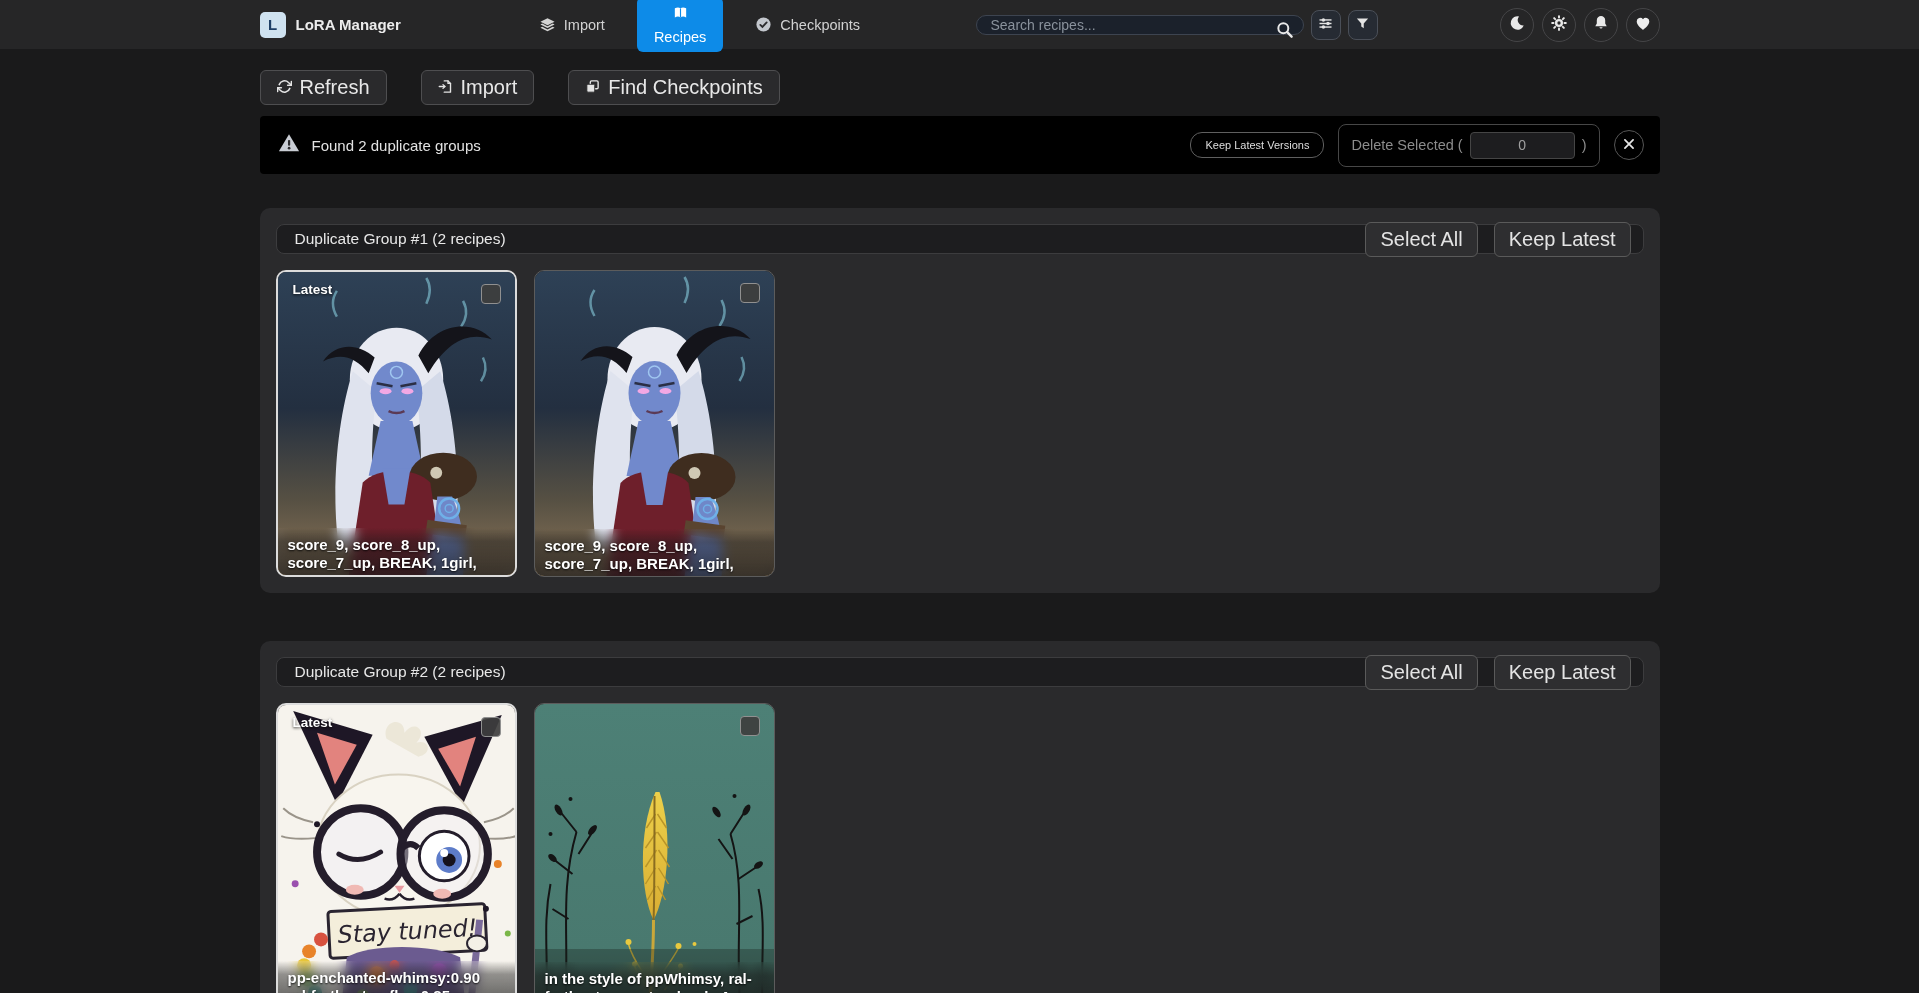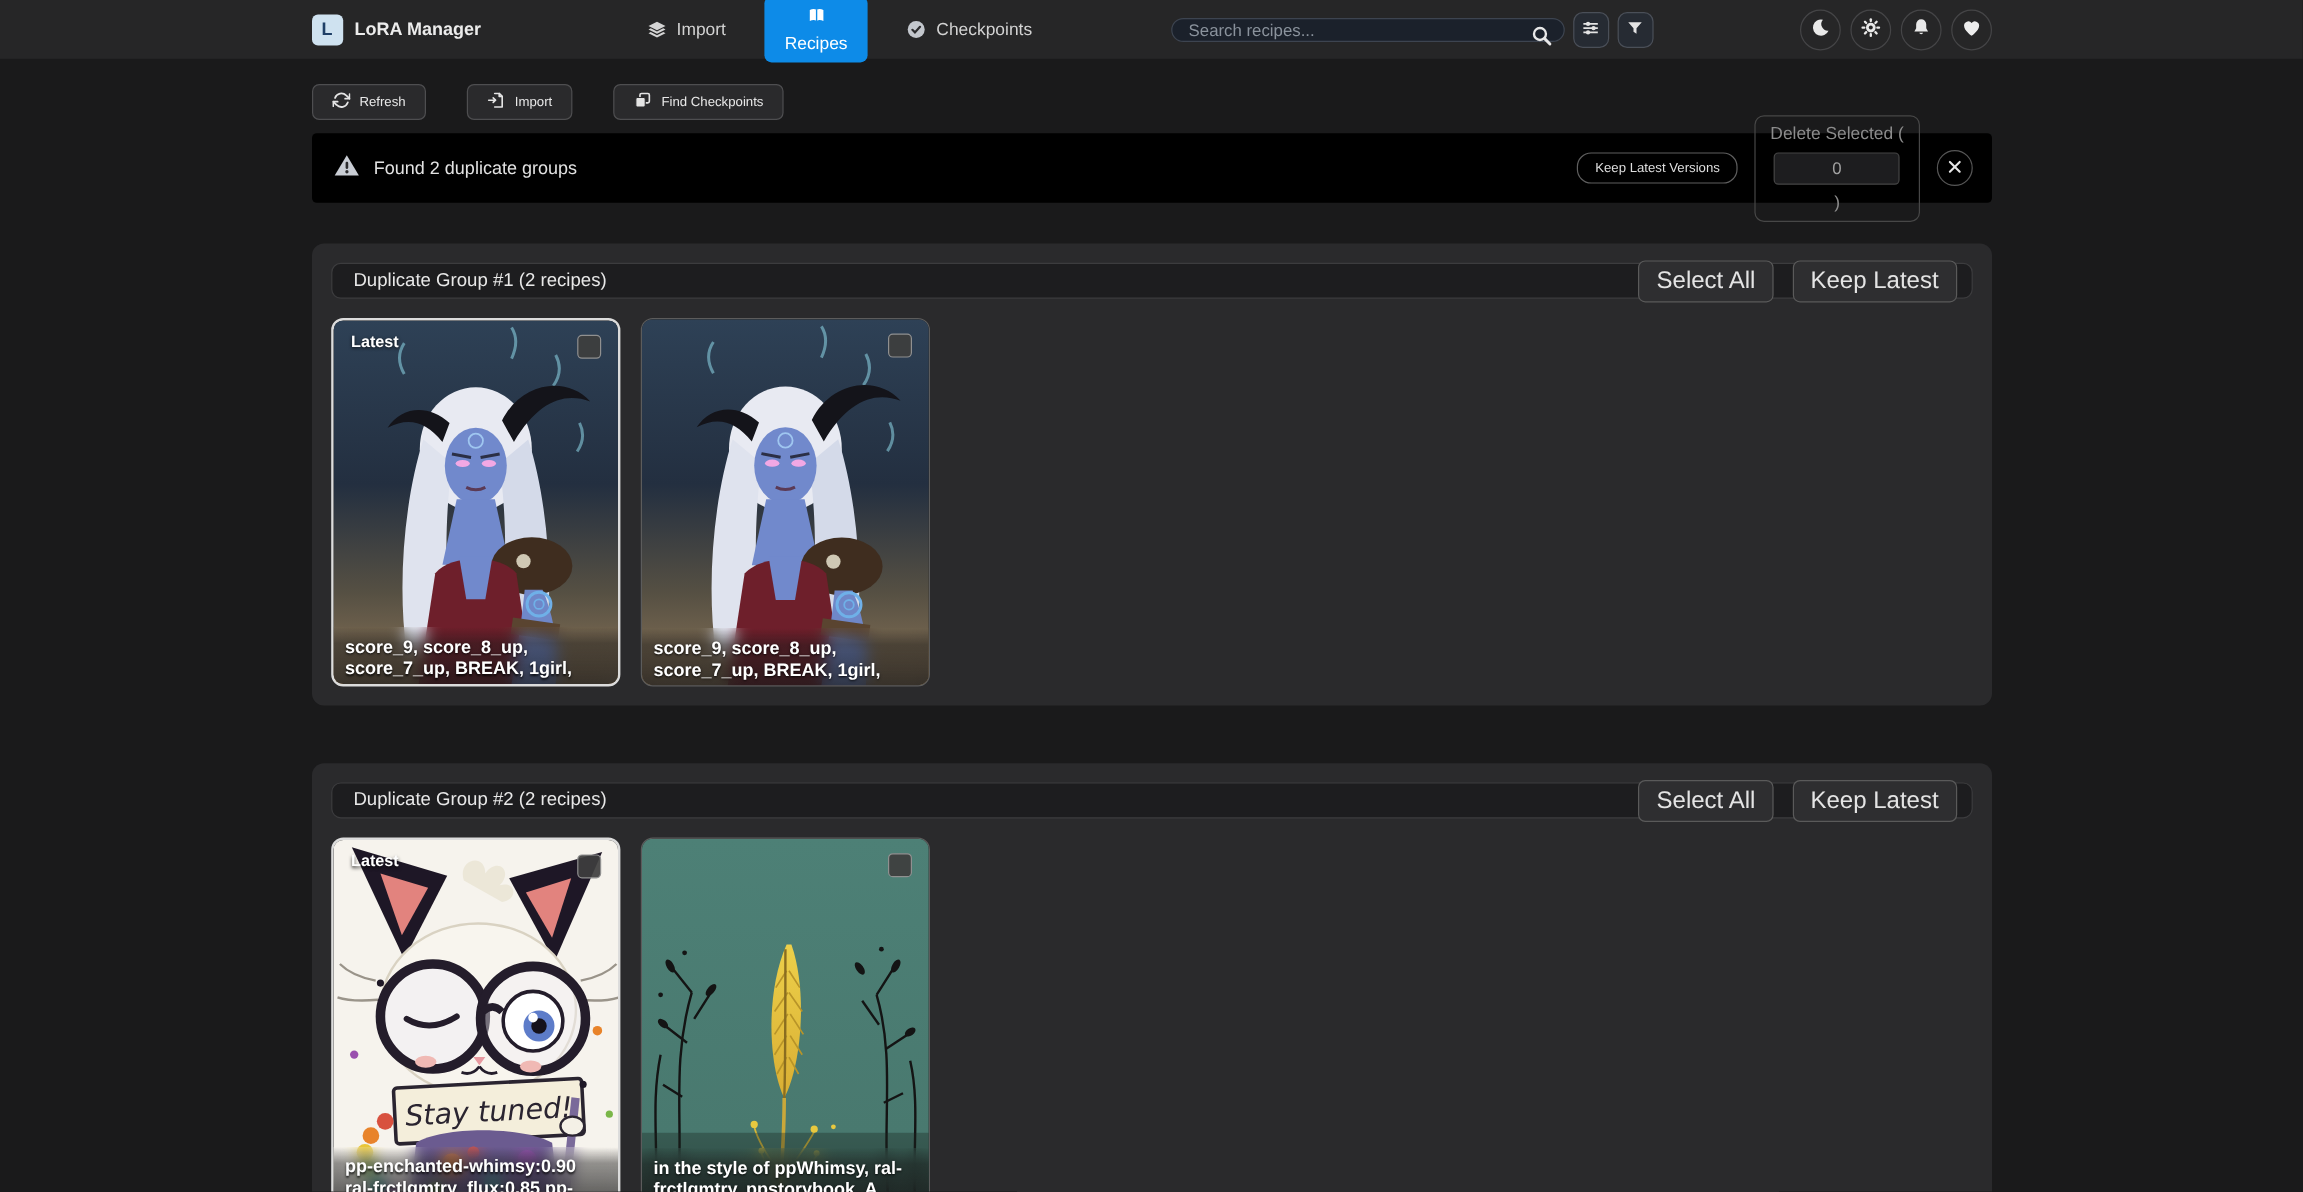--- a/index.html
+++ b/index.html
@@ -22,27 +22,27 @@
   .search-wrap { position:relative; }
   .search-input { width:328px; height:20px; background:#1b212b; border:1px solid #3d4450; border-radius:16px; color:#cfd4da; font-size:14px; padding:0 36px 0 14px; outline:none; }
   .search-input::placeholder { color:#8a929c; }
   .search-icon-btn { position:absolute; right:10px; top:5px; background:none; border:none; cursor:pointer; }
   .sq-btn { width:30px; height:30px; background:#262b33; border:1px solid #4a4f58; border-radius:8px; display:flex; align-items:center; justify-content:center; cursor:pointer; }
   .icon-cluster { display:flex; align-items:center; gap:8px; margin-left:122px; }
   .round-btn { width:34px; height:34px; border-radius:50%; background:transparent; border:1px solid #454547; display:flex; align-items:center; justify-content:center; cursor:pointer; }
   
   main { width:1400px; margin:0 auto; padding-top:21px; }
   .toolbar { display:flex; gap:34px; margin-bottom:11px; }
-  .tb-btn { display:flex; align-items:center; gap:8px; background:#2a2a2c; border:1px solid #4e4e50; color:#e8e8e8; font-size:11px; border-radius:6px; padding:5px 16px; cursor:pointer; font-family:inherit; }
+  .tb-btn { display:flex; align-items:center; gap:8px; background:#2a2a2c; border:1px solid #4e4e50; color:#e8e8e8; font-size:20px; border-radius:6px; padding:5px 16px; cursor:pointer; font-family:inherit; }
   
   .alert { background:#000000; border-radius:4px; height:58px; display:flex; align-items:center; padding:0 16px 0 18px; margin-bottom:34px; }
   .alert-msg { font-size:15px; color:#e2e2e2; margin-left:12px; }
   .alert-right { margin-left:auto; display:flex; align-items:center; gap:14px; }
   .kl-btn { background:transparent; border:1px solid #5f5f5f; color:#dedede; font-size:11px; border-radius:12px; padding:6px 14px; cursor:pointer; font-family:inherit; }
-  .del-panel { display:flex; align-items:center; gap:7px; border:1px solid #474747; border-radius:8px; padding:7px 12px; color:#8c8c8c; font-size:14.5px;flex-direction:column; }
+  .del-panel { display:flex; align-items:center; gap:7px; border:1px solid #474747; border-radius:8px; padding:7px 12px; color:#8c8c8c; font-size:14.5px; }
   .del-input { width:105px; height:27px; background:#1d1d1f; border:1px solid #454545; border-radius:4px; color:#a0a0a0; text-align:center; font-size:14px; outline:none; }
   .close-btn { width:30px; height:30px; border-radius:50%; border:1px solid #565656; background:transparent; display:flex; align-items:center; justify-content:center; cursor:pointer; }
   
   .group { background:var(--panel-bg,#2a2a2c); border-radius:10px; padding:16px; margin-bottom:48px; }
   .group-head { background:#1d1d1f; border:1px solid #3c3c3e; border-radius:8px; height:30px; display:flex; align-items:center; padding:0 12px 0 18px; margin-bottom:16px; }
   .group-title { font-size:15.5px; color:#e8e8e8; }
   .group-actions { margin-left:auto; display:flex; gap:16px; }
   .gh-btn { background:#2e2e30; border:1px solid #5a5a5a; color:#e4e4e4; font-size:20px; border-radius:6px; padding:5px 14px; cursor:pointer; font-family:inherit; }
   .cards { display:flex; gap:17px; }
   .card { position:relative; width:241px; height:307px; border-radius:10px; overflow:hidden; background:#222; cursor:pointer; }

